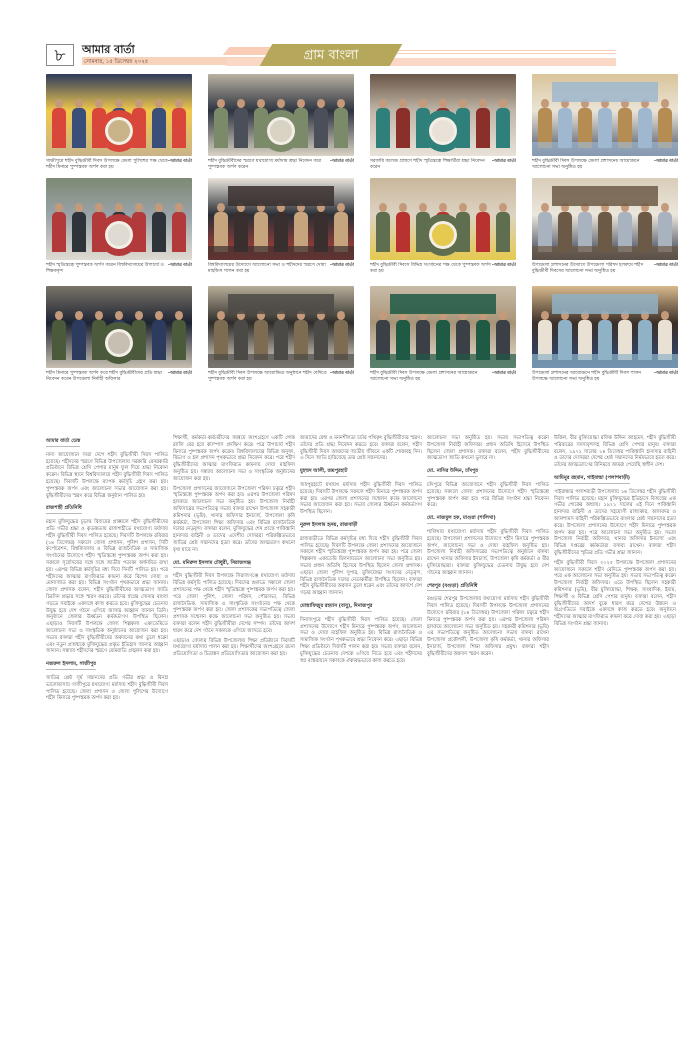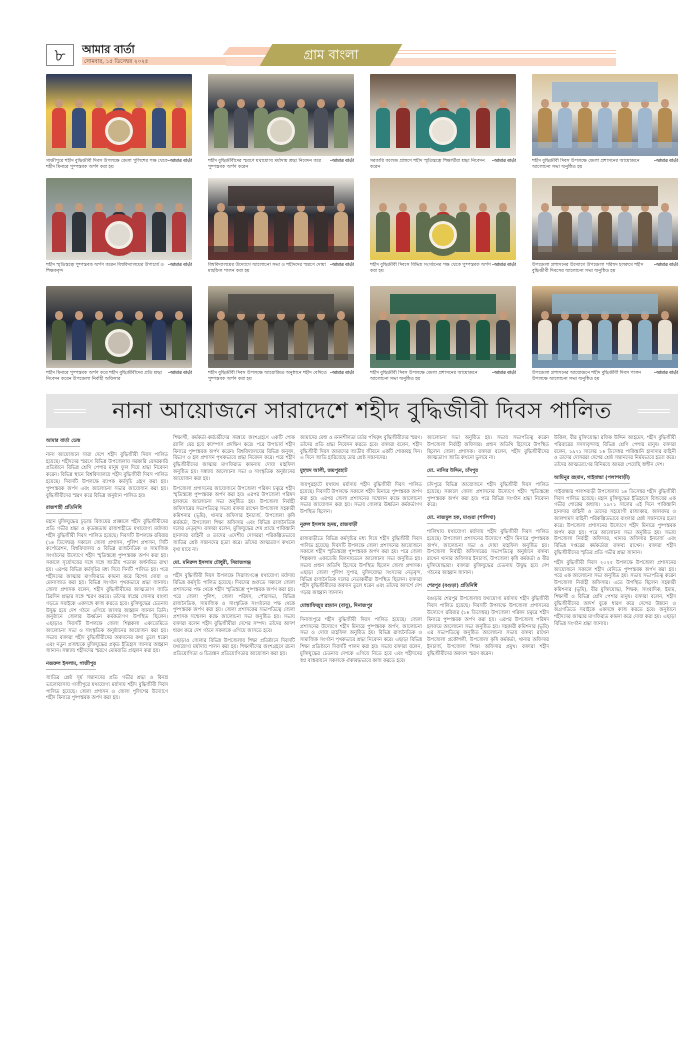--- a/index.html
+++ b/index.html
@@ -304,25 +304,20 @@
           <div style="position:absolute;left:109px;bottom:48px;width:8px;height:9px;background:#c49a7a;border-radius:50%;"></div>
           <div style="position:absolute;left:126px;bottom:8px;width:14px;height:40px;background:#e9e2d4;border-radius:5px 5px 0 0;"></div>
           <div style="position:absolute;left:129px;bottom:48px;width:8px;height:9px;background:#c49a7a;border-radius:50%;"></div>
           <div style="position:absolute;left:20px;top:8px;width:106px;height:20px;background:#8fb2c6;opacity:.85;"></div>
           <div style="position:absolute;left:0;bottom:0;width:146px;height:14px;background:#8fb2c6;opacity:.7;"></div>
         </div>
         <div class="cap"><span class="credit">-আমার বার্তা</span><span>উপজেলা প্রশাসনের আয়োজনে শহীদ বুদ্ধিজীবী দিবস পালন উপলক্ষে আলোচনা সভা অনুষ্ঠিত হয় </span></div>
       </div>
     </div>
 
-  <div class="headline-band">
-    <div class="rule" style="left:8px"></div>
-    <h1 class="headline">নানা আয়োজনে সারাদেশে শহীদ বুদ্ধিজীবী দিবস পালিত</h1>
-    <div class="rule" style="right:8px"></div>
-  </div>
 
   <div class="cols" id="cols">
       <div class="col" style="left: 0px;"><div class="byline">আমার বার্তা ডেস্ক</div><p>নানা আয়োজনে সারা দেশে শহীদ বুদ্ধিজীবী দিবস পালিত হয়েছে। শহীদদের স্মরণে বিভিন্ন উপজেলায় সরকারি বেসরকারি প্রতিষ্ঠানে বিভিন্ন শ্রেণি পেশার মানুষ ফুল দিয়ে শ্রদ্ধা নিবেদন করেন। বিভিন্ন স্থানে বিশ্ববিদ্যালয়ে শহীদ বুদ্ধিজীবী দিবস পালিত হয়েছে। দিবসটি উপলক্ষে ব্যাপক কর্মসূচি গ্রহণ করা হয়। পুষ্পস্তবক অর্পণ এবং আলোচনা সভার আয়োজন করা হয়। বুদ্ধিজীবীদের স্মরণ করে বিভিন্ন অনুষ্ঠান পালিত হয়।</p><div class="byline">রাজশাহী প্রতিনিধি</div><p>মহান মুক্তিযুদ্ধের চূড়ান্ত বিজয়ের প্রাক্কালে শহীদ বুদ্ধিজীবীদের প্রতি গভীর শ্রদ্ধা ও কৃতজ্ঞতায় রাজশাহীতে যথাযোগ্য মর্যাদায় শহীদ বুদ্ধিজীবী দিবস পালিত হয়েছে। দিবসটি উপলক্ষে রবিবার (১৪ ডিসেম্বর) সকালে জেলা প্রশাসন, পুলিশ প্রশাসন, সিটি কর্পোরেশন, বিশ্ববিদ্যালয় ও বিভিন্ন রাজনৈতিক ও সামাজিক সংগঠনের উদ্যোগে শহীদ স্মৃতিস্তম্ভে পুষ্পস্তবক অর্পণ করা হয়। সকালে সূর্যোদয়ের সঙ্গে সঙ্গে জাতীয় পতাকা অর্ধনমিত রাখা হয়। এরপর বিভিন্ন কর্মসূচির মধ্য দিয়ে দিনটি পালিত হয়। পরে শহীদদের আত্মার মাগফিরাত কামনা করে বিশেষ দোয়া ও মোনাজাত করা হয়। বিভিন্ন সংগঠন পৃথকভাবে শ্রদ্ধা জানায়। জেলা প্রশাসক বলেন, শহীদ বুদ্ধিজীবীদের আত্মত্যাগ জাতি চিরদিন শ্রদ্ধার সঙ্গে স্মরণ করবে। তাঁদের স্বপ্নের সোনার বাংলা গড়তে সবাইকে একসঙ্গে কাজ করতে হবে। মুক্তিযুদ্ধের চেতনায় উদ্বুদ্ধ হয়ে দেশ গঠনে এগিয়ে আসার আহ্বান জানান তিনি। অনুষ্ঠানে জেলার ঊর্ধ্বতন কর্মকর্তাগণ উপস্থিত ছিলেন। এছাড়াও দিবসটি উপলক্ষে জেলা শিল্পকলা একাডেমিতে আলোচনা সভা ও সাংস্কৃতিক অনুষ্ঠানের আয়োজন করা হয়। সভায় বক্তারা শহীদ বুদ্ধিজীবীদের অবদানের কথা তুলে ধরেন এবং নতুন প্রজন্মকে মুক্তিযুদ্ধের প্রকৃত ইতিহাস জানার আহ্বান জানান। সন্ধ্যায় শহীদদের স্মরণে মোমবাতি প্রজ্বলন করা হয়।</p><div class="byline">নজরুল ইসলাম, গাজীপুর</div><p>জাতির শ্রেষ্ঠ সূর্য সন্তানদের প্রতি গভীর শ্রদ্ধা ও বিনম্র ভালোবাসায় গাজীপুরে যথাযোগ্য মর্যাদায় শহীদ বুদ্ধিজীবী দিবস পালিত হয়েছে। জেলা প্রশাসন ও জেলা পুলিশের উদ্যোগে শহীদ মিনারে পুষ্পস্তবক অর্পণ করা হয়।</p></div>
       <div class="col" style="left: 127px;"><p>শিক্ষার্থী, কর্মকর্তা-কর্মচারীদের সমন্বয়ে অংশগ্রহণে একটি শোক র‌্যালি বের হয়ে ক্যাম্পাস প্রদক্ষিণ করে। পরে উপাচার্য শহীদ মিনারে পুষ্পস্তবক অর্পণ করেন। বিশ্ববিদ্যালয়ের বিভিন্ন অনুষদ, বিভাগ ও হল প্রশাসন পৃথকভাবে শ্রদ্ধা নিবেদন করে। পরে শহীদ বুদ্ধিজীবীদের আত্মার মাগফিরাত কামনায় দোয়া মাহফিল অনুষ্ঠিত হয়। সন্ধ্যায় আলোচনা সভা ও সাংস্কৃতিক অনুষ্ঠানের আয়োজন করা হয়।</p><p>উপজেলা প্রশাসনের আয়োজনে উপজেলা পরিষদ চত্বরে শহীদ স্মৃতিস্তম্ভে পুষ্পস্তবক অর্পণ করা হয়। এরপর উপজেলা পরিষদ হলরুমে আলোচনা সভা অনুষ্ঠিত হয়। উপজেলা নির্বাহী অফিসারের সভাপতিত্বে সভায় বক্তব্য রাখেন উপজেলা সহকারী কমিশনার (ভূমি), থানার অফিসার ইনচার্জ, উপজেলা কৃষি কর্মকর্তা, উপজেলা শিক্ষা অফিসার এবং বিভিন্ন রাজনৈতিক দলের নেতৃবৃন্দ। বক্তারা বলেন, মুক্তিযুদ্ধের শেষ প্রান্তে পাকিস্তানি হানাদার বাহিনী ও তাদের এদেশীয় দোসররা পরিকল্পিতভাবে জাতির শ্রেষ্ঠ সন্তানদের হত্যা করে। তাঁদের আত্মত্যাগ কখনো বৃথা যাবে না।</p><div class="byline">মো. মনিরুল ইসলাম চৌধুরী, সিরাজগঞ্জ</div><p>শহীদ বুদ্ধিজীবী দিবস উপলক্ষে সিরাজগঞ্জে যথাযোগ্য মর্যাদায় বিভিন্ন কর্মসূচি পালিত হয়েছে। দিবসের শুরুতে সকালে জেলা প্রশাসনের পক্ষ থেকে শহীদ স্মৃতিস্তম্ভে পুষ্পস্তবক অর্পণ করা হয়। পরে জেলা পুলিশ, জেলা পরিষদ, পৌরসভা, বিভিন্ন রাজনৈতিক, সামাজিক ও সাংস্কৃতিক সংগঠনের পক্ষ থেকে পুষ্পস্তবক অর্পণ করা হয়। জেলা প্রশাসকের সভাপতিত্বে জেলা প্রশাসক সম্মেলন কক্ষে আলোচনা সভা অনুষ্ঠিত হয়। সভায় বক্তারা বলেন শহীদ বুদ্ধিজীবীরা দেশের সম্পদ। তাঁদের আদর্শ ধারণ করে দেশ গঠনে সকলকে এগিয়ে আসতে হবে।</p><p>এছাড়াও জেলার বিভিন্ন উপজেলায় শিক্ষা প্রতিষ্ঠানে দিবসটি যথাযোগ্য মর্যাদায় পালন করা হয়। শিক্ষার্থীদের অংশগ্রহণে রচনা প্রতিযোগিতা ও চিত্রাঙ্কন প্রতিযোগিতার আয়োজন করা হয়।</p></div>
       <div class="col" style="left: 254px;"><p>আমাদের মেধা ও মননশীলতা চর্চার পথিকৃৎ বুদ্ধিজীবীদের স্মরণ। তাঁদের প্রতি শ্রদ্ধা নিবেদন করতে হবে। বক্তারা বলেন, শহীদ বুদ্ধিজীবী দিবস আমাদের জাতীয় জীবনে একটি শোকাবহ দিন। এ দিনে জাতি হারিয়েছে তার শ্রেষ্ঠ সন্তানদের।</p><div class="byline">মুহম্মদ আলী, জয়পুরহাট</div><p>জয়পুরহাটে যথাযথ মর্যাদায় শহীদ বুদ্ধিজীবী দিবস পালিত হয়েছে। দিবসটি উপলক্ষে সকালে শহীদ মিনারে পুষ্পস্তবক অর্পণ করা হয়। এরপর জেলা প্রশাসনের সম্মেলন কক্ষে আলোচনা সভার আয়োজন করা হয়। সভায় জেলার ঊর্ধ্বতন কর্মকর্তাগণ উপস্থিত ছিলেন।</p><div class="byline">নুরুল ইসলাম হৃদয়, রাজবাড়ী</div><p>রাজবাড়ীতে বিভিন্ন কর্মসূচির মধ্য দিয়ে শহীদ বুদ্ধিজীবী দিবস পালিত হয়েছে। দিবসটি উপলক্ষে জেলা প্রশাসনের আয়োজনে সকালে শহীদ স্মৃতিস্তম্ভে পুষ্পস্তবক অর্পণ করা হয়। পরে জেলা শিল্পকলা একাডেমি মিলনায়তনে আলোচনা সভা অনুষ্ঠিত হয়। সভায় প্রধান অতিথি হিসেবে উপস্থিত ছিলেন জেলা প্রশাসক। এছাড়া জেলা পুলিশ সুপার, মুক্তিযোদ্ধা সংসদের নেতৃবৃন্দ, বিভিন্ন রাজনৈতিক দলের নেতাকর্মীরা উপস্থিত ছিলেন। বক্তারা শহীদ বুদ্ধিজীবীদের অবদান তুলে ধরেন এবং তাঁদের আদর্শে দেশ গড়ার আহ্বান জানান।</p><div class="byline">মোস্তাফিজুর রহমান (বাবু), দিনাজপুর</div><p>দিনাজপুরে শহীদ বুদ্ধিজীবী দিবস পালিত হয়েছে। জেলা প্রশাসনের উদ্যোগে শহীদ মিনারে পুষ্পস্তবক অর্পণ, আলোচনা সভা ও দোয়া মাহফিল অনুষ্ঠিত হয়। বিভিন্ন রাজনৈতিক ও সামাজিক সংগঠন পৃথকভাবে শ্রদ্ধা নিবেদন করে। এছাড়া বিভিন্ন শিক্ষা প্রতিষ্ঠানে দিবসটি পালন করা হয়। সভায় বক্তারা বলেন, মুক্তিযুদ্ধের চেতনায় দেশকে এগিয়ে নিতে হবে এবং শহীদদের স্বপ্ন বাস্তবায়নে সকলকে ঐক্যবদ্ধভাবে কাজ করতে হবে।</p></div>
       <div class="col" style="left: 381px;"><p>আলোচনা সভা অনুষ্ঠিত হয়। সভায় সভাপতিত্ব করেন উপজেলা নির্বাহী অফিসার। প্রধান অতিথি হিসেবে উপস্থিত ছিলেন জেলা প্রশাসক। বক্তারা বলেন, শহীদ বুদ্ধিজীবীদের আত্মত্যাগ জাতি কখনো ভুলবে না।</p><div class="byline">মো. নাসির উদ্দিন, চাঁদপুর</div><p>চাঁদপুরে বিভিন্ন আয়োজনে শহীদ বুদ্ধিজীবী দিবস পালিত হয়েছে। সকালে জেলা প্রশাসনের উদ্যোগে শহীদ স্মৃতিস্তম্ভে পুষ্পস্তবক অর্পণ করা হয়। পরে বিভিন্ন সংগঠন শ্রদ্ধা নিবেদন করে।</p><div class="byline">মো. নাজমুল হক, মাগুরা (শালিখা)</div><p>শালিখায় যথাযোগ্য মর্যাদায় শহীদ বুদ্ধিজীবী দিবস পালিত হয়েছে। উপজেলা প্রশাসনের উদ্যোগে শহীদ মিনারে পুষ্পস্তবক অর্পণ, আলোচনা সভা ও দোয়া মাহফিল অনুষ্ঠিত হয়। উপজেলা নির্বাহী অফিসারের সভাপতিত্বে অনুষ্ঠানে বক্তব্য রাখেন থানার অফিসার ইনচার্জ, উপজেলা কৃষি কর্মকর্তা ও বীর মুক্তিযোদ্ধারা। বক্তারা মুক্তিযুদ্ধের চেতনায় উদ্বুদ্ধ হয়ে দেশ গঠনের আহ্বান জানান।</p><div class="byline">শেরপুর (বগুড়া) প্রতিনিধি</div><p>বগুড়ার শেরপুর উপজেলায় যথাযোগ্য মর্যাদায় শহীদ বুদ্ধিজীবী দিবস পালিত হয়েছে। দিবসটি উপলক্ষে উপজেলা প্রশাসনের উদ্যোগে রবিবার (১৪ ডিসেম্বর) উপজেলা পরিষদ চত্বরে শহীদ মিনারে পুষ্পস্তবক অর্পণ করা হয়। এরপর উপজেলা পরিষদ হলরুমে আলোচনা সভা অনুষ্ঠিত হয়। সহকারী কমিশনার (ভূমি) এর সভাপতিত্বে অনুষ্ঠিত আলোচনা সভায় বক্তব্য রাখেন উপজেলা প্রকৌশলী, উপজেলা কৃষি কর্মকর্তা, থানার অফিসার ইনচার্জ, উপজেলা শিক্ষা অফিসার প্রমুখ। বক্তারা শহীদ বুদ্ধিজীবীদের অবদান স্মরণ করেন।</p></div>
       <div class="col" style="left: 508px;"><p>উকিল, বীর মুক্তিযোদ্ধা রফিক উদ্দিন আহমেদ, শহীদ বুদ্ধিজীবী পরিবারের সদস্যবৃন্দসহ বিভিন্ন শ্রেণি পেশার মানুষ। বক্তারা বলেন, ১৯৭১ সালের ১৪ ডিসেম্বর পাকিস্তানি হানাদার বাহিনী ও তাদের দোসররা দেশের শ্রেষ্ঠ সন্তানদের নির্মমভাবে হত্যা করে। তাঁদের আত্মত্যাগের বিনিময়ে আমরা পেয়েছি স্বাধীন দেশ।</p><div class="byline">আমিনুর রহমান, গাইবান্ধা (পলাশবাড়ী)</div><p>গাইবান্ধার পলাশবাড়ী উপজেলায় ১৪ ডিসেম্বর শহীদ বুদ্ধিজীবী দিবস পালিত হয়েছে। মহান মুক্তিযুদ্ধের ইতিহাসে বিজয়ের এক গভীর শোকের অধ্যায়। ১৯৭১ সালের এই দিনে পাকিস্তানি হানাদার বাহিনী ও তাদের সহযোগী রাজাকার, আলবদর ও আলশামস বাহিনী পরিকল্পিতভাবে বাংলার শ্রেষ্ঠ সন্তানদের হত্যা করে। উপজেলা প্রশাসনের উদ্যোগে শহীদ মিনারে পুষ্পস্তবক অর্পণ করা হয়। পরে আলোচনা সভা অনুষ্ঠিত হয়। সভায় উপজেলা নির্বাহী অফিসার, থানার অফিসার ইনচার্জ এবং বিভিন্ন দপ্তরের কর্মকর্তারা বক্তব্য রাখেন। বক্তারা শহীদ বুদ্ধিজীবীদের স্মৃতির প্রতি গভীর শ্রদ্ধা জানান।</p><p>শহীদ বুদ্ধিজীবী দিবস ২০২৫ উপলক্ষে উপজেলা প্রশাসনের আয়োজনে সকালে শহীদ বেদিতে পুষ্পস্তবক অর্পণ করা হয়। পরে এক আলোচনা সভা অনুষ্ঠিত হয়। সভায় সভাপতিত্ব করেন উপজেলা নির্বাহী অফিসার। এতে উপস্থিত ছিলেন সহকারী কমিশনার (ভূমি), বীর মুক্তিযোদ্ধা, শিক্ষক, সাংবাদিক, ইমাম, শিক্ষার্থী ও বিভিন্ন শ্রেণি পেশার মানুষ। বক্তারা বলেন, শহীদ বুদ্ধিজীবীদের আদর্শ বুকে ধারণ করে দেশের উন্নয়ন ও অগ্রগতিতে সবাইকে একসঙ্গে কাজ করতে হবে। অনুষ্ঠানে শহীদদের আত্মার মাগফিরাত কামনা করে দোয়া করা হয়। এছাড়া বিভিন্ন সংগঠন শ্রদ্ধা জানায়।</p></div>
     </div>
 </div>
 

